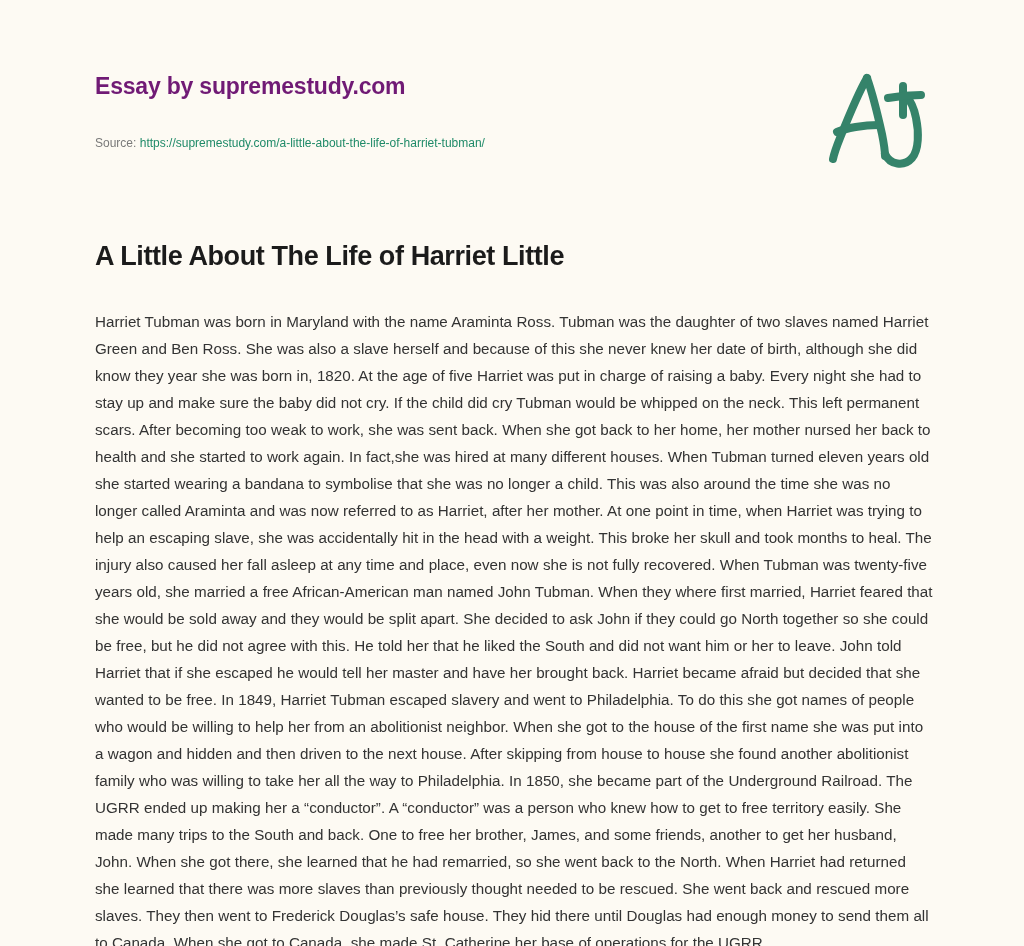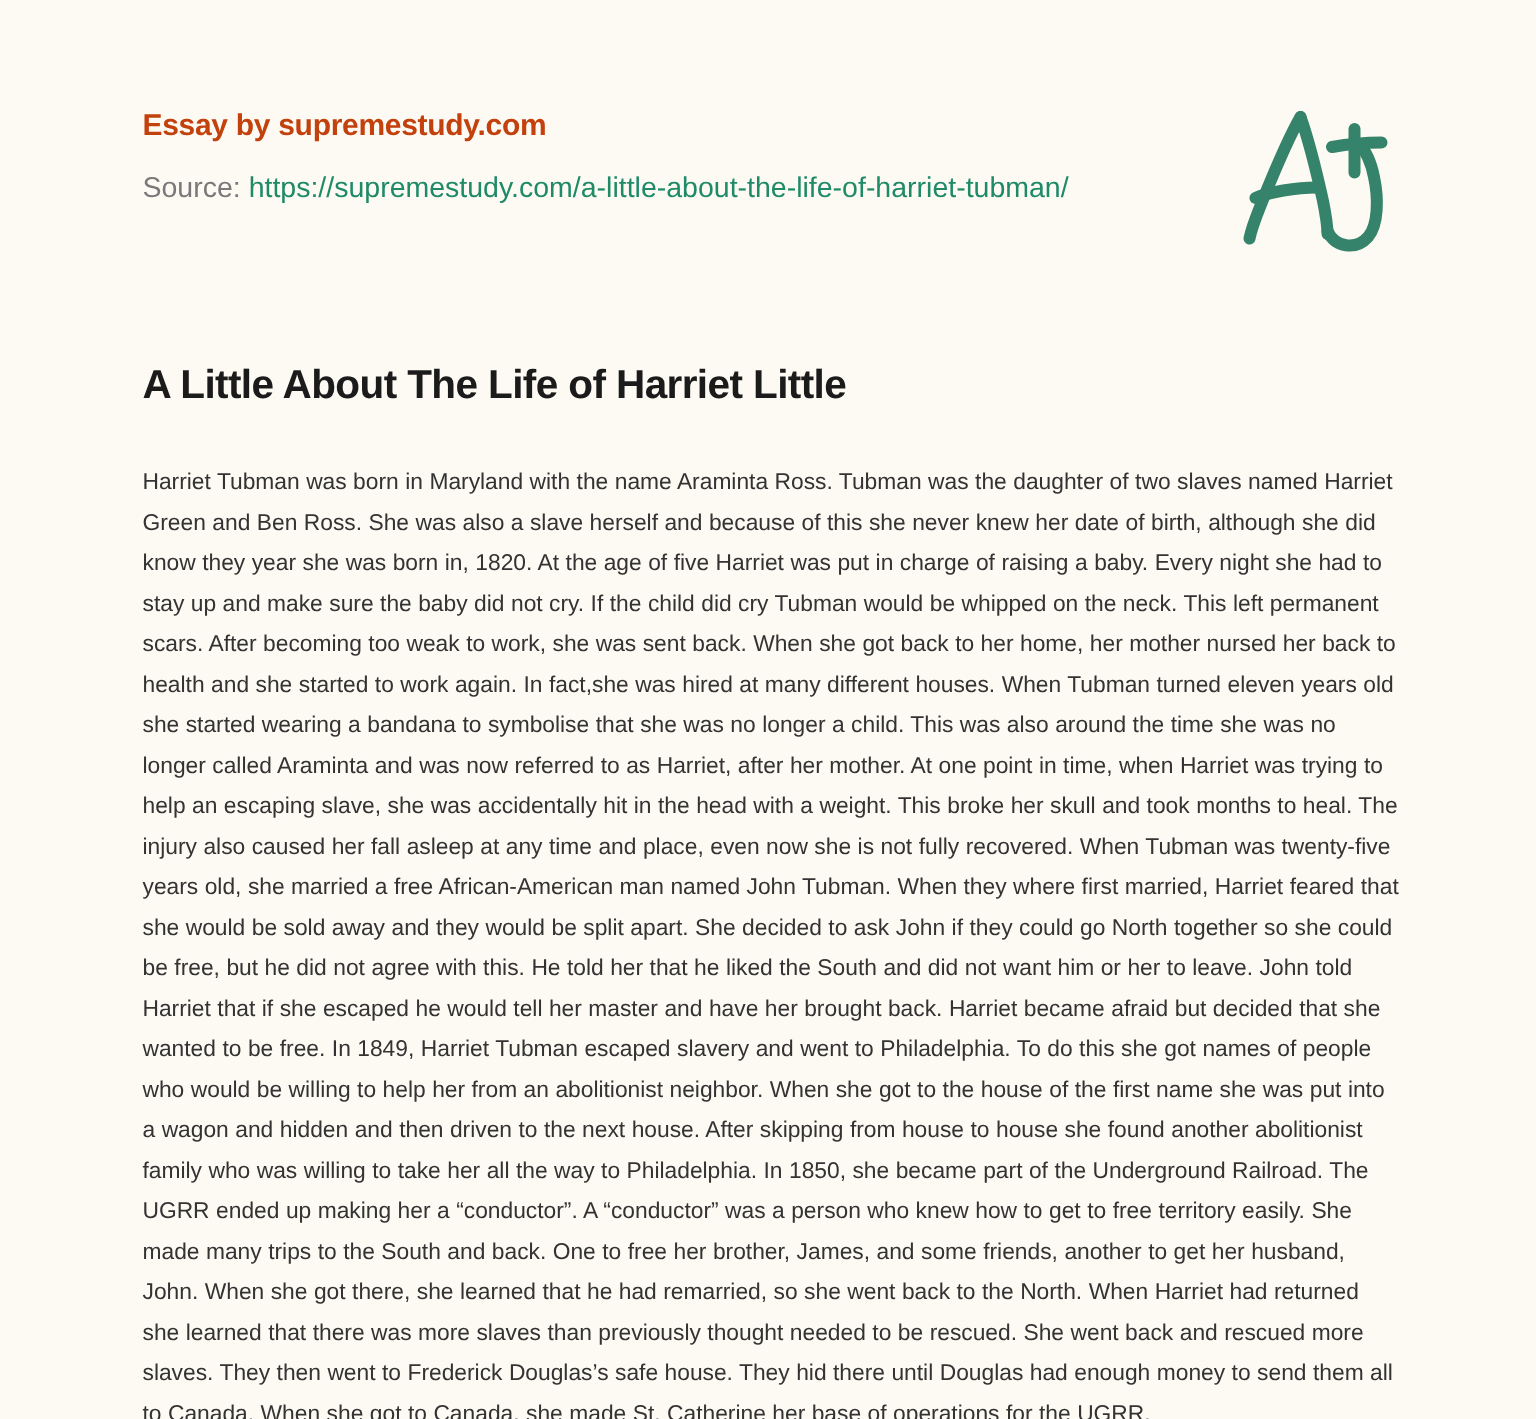--- a/index.html
+++ b/index.html
@@ -33,32 +33,32 @@
 
   .brand-block {
     position: absolute;
     left: 95px;
     top: 72px;
     width: 700px;
   }
 
   .brand-title {
     font-family: "Liberation Sans", sans-serif;
-    font-size: 20px;
+    font-size: 23px;
     font-weight: bold;
-    color: #c2410c;
+    color: #701a75;
     letter-spacing: -0.2px;
     line-height: 1.25;
     margin: 0;
     white-space: nowrap;
   }
 
   .source-line {
-    margin-top: 16px;
-    font-size: 19px;
+    margin-top: 34px;
+    font-size: 12px;
     line-height: 1.4;
     color: #797979;
     white-space: nowrap;
   }
 
   .source-label {
     color: #797979;
   }
 
   .source-link {

